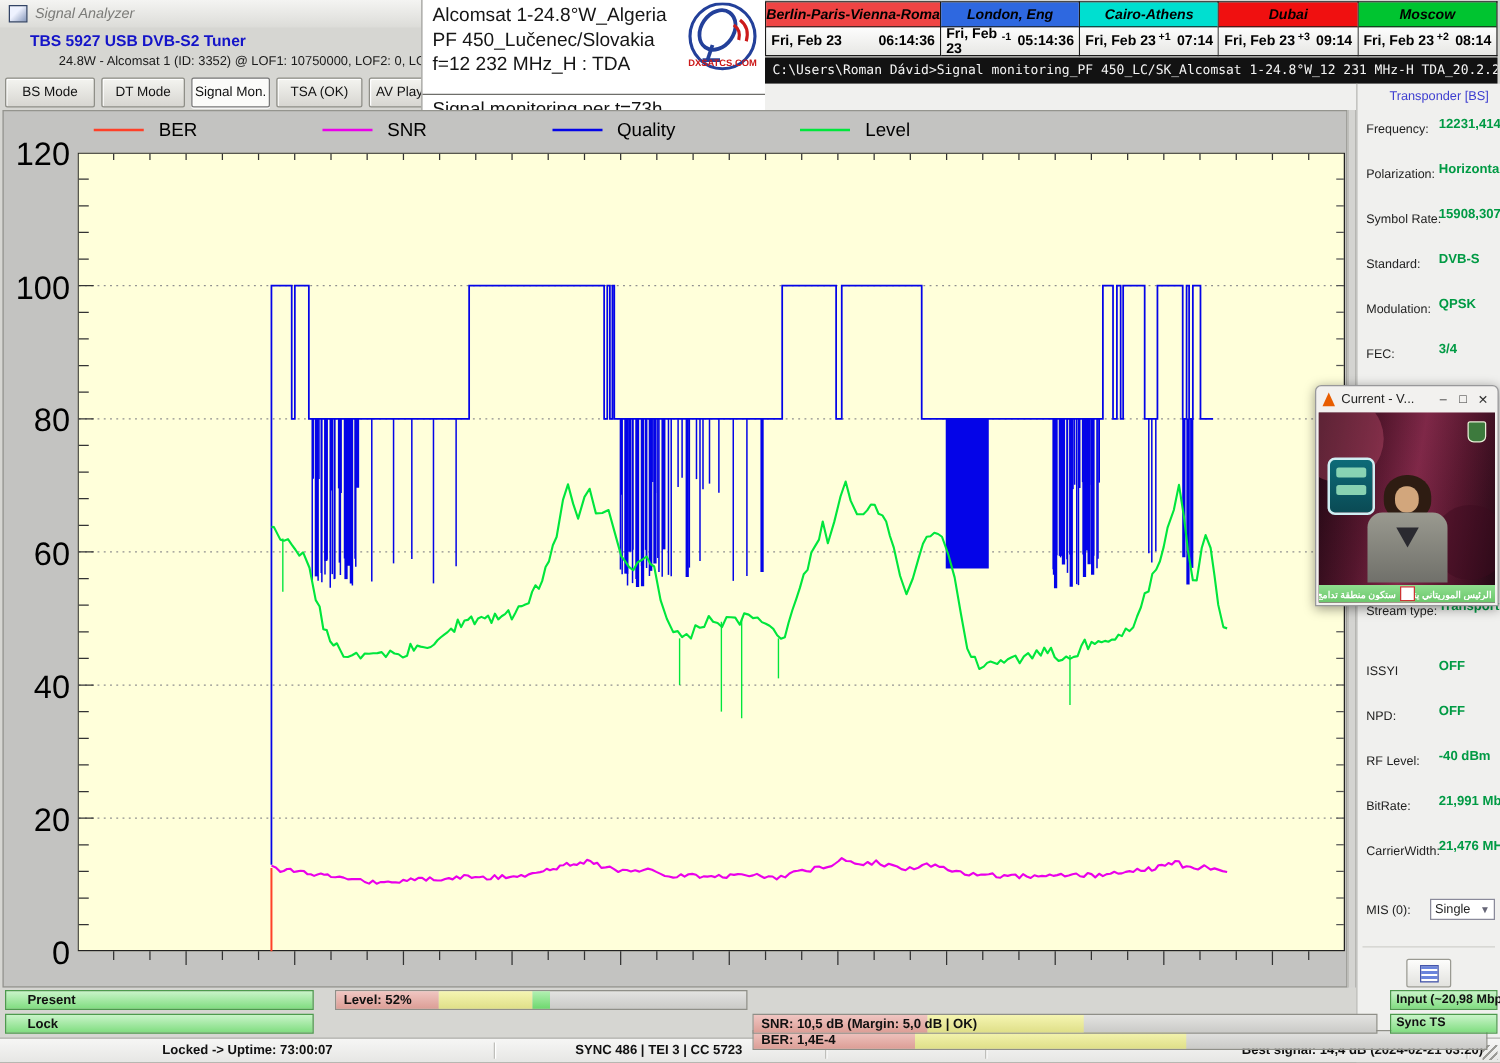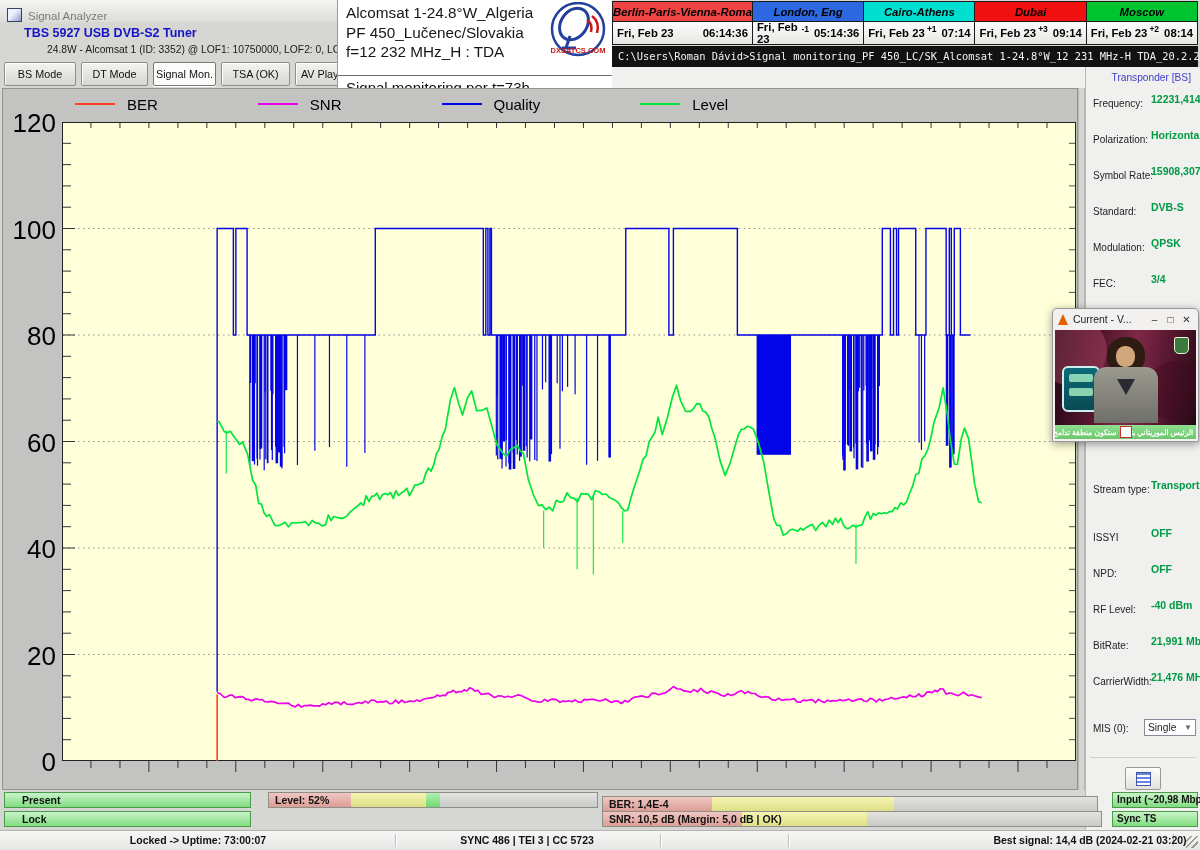--- a/index.html
+++ b/index.html
@@ -1,20 +1,20 @@
 <!DOCTYPE html>
 <html><head>
 <meta charset="utf-8">
 <style>
   html,body{margin:0;padding:0;background:#9a9a9a;}
   .app{position:relative;width:1200px;height:850px;background:#d6d6d2;
        font-family:"Liberation Sans",sans-serif;overflow:hidden;outline:1px solid #8a8a8a;}
   
   .titlebar{position:absolute;left:0;top:0;width:391px;height:22px;
-            background:linear-gradient(#f4f4f2,#dcdcd8);display:flex;align-items:flex-end;padding-left:7px;box-sizing:border-box;}
+            background:linear-gradient(#f4f4f2,#dcdcd8);display:flex;align-items:center;padding-left:7px;box-sizing:border-box;font-style:italic;}
   .app-icon{width:13px;height:12px;border:1px solid #334466;background:linear-gradient(135deg,#eef2ff 40%,#8899bb);margin-right:6px;}
   .window-title{font-size:11.5px;color:#7b7b78;}
   .tuner-name{position:absolute;left:24px;top:26px;font-size:12.5px;font-weight:bold;color:#1414c8;}
   .tuner-details{position:absolute;left:47px;top:44px;font-size:10.3px;color:#1a1a1a;}
   
   .tabs{position:absolute;left:4px;top:62px;height:20px;display:flex;gap:5px;}
   .tab{height:22px;background:linear-gradient(#f4f4f0,#d7d6d1);border:1px solid #8f8f88;border-radius:2px;
        box-shadow:inset 1px 1px 0 #ffffff;font-size:10.8px;color:#111;display:flex;align-items:center;justify-content:center;cursor:default;}
   .tab.active{background:#fbfbf9;box-shadow:inset 1px 1px 0 #ffffff,0 1px 0 #fff;border-color:#777;}
   
@@ -60,21 +60,21 @@
   .mis-row{position:absolute;left:7px;top:656px;font-size:10px;color:#222;}
   .mis-box{position:absolute;left:58px;top:652px;width:52px;height:17px;background:#fff;border:1px solid #8a8a9a;
            font-size:10.2px;color:#222;line-height:16px;padding:0 3px;box-sizing:border-box;}
   .mis-ch{float:right;color:#667;font-size:8px;line-height:16px;}
   .sb-footer{position:absolute;left:4px;right:4px;top:690px;border-top:1px solid #cfcfcb;height:46px;}
   .sb-btn{margin:9px auto 0;width:34px;height:21px;background:linear-gradient(#fdfdfc,#e2e2de);
           border:1px solid #9a9a92;border-radius:2px;display:flex;align-items:center;justify-content:center;}
   .sb-btn-icon{width:13px;height:12px;border:1px solid #4455aa;
                background:repeating-linear-gradient(#6a84dc 0 2px,#ffffff 2px 4px);}
   
-  .vlc{position:absolute;left:1052px;top:308px;width:147px;height:134px;background:#f2f1ef;border:1px solid #98989a;
+  .vlc{position:absolute;left:1052px;top:308px;width:147px;height:177px;background:#f2f1ef;border:1px solid #98989a;
        border-radius:5px 5px 0 0;box-shadow:0 2px 9px rgba(0,0,0,.4);z-index:9;box-sizing:border-box;}
   .vlc-tb{height:21px;display:flex;align-items:center;padding:0 5px;}
   .vlc-cone{width:0;height:0;border-left:5px solid transparent;border-right:5px solid transparent;
             border-bottom:11px solid #e85d00;margin-right:5px;}
   .vlc-title{font-size:10.4px;color:#222;flex:1;white-space:nowrap;overflow:hidden;}
   .vlc-btn{width:13px;text-align:center;font-size:10px;color:#333;margin-left:3px;cursor:default;}
   .vlc-video{position:absolute;left:2px;top:21px;right:2px;bottom:2px;overflow:hidden;
              background:linear-gradient(115deg,#22081430 , transparent),
                         linear-gradient(100deg,#1f0712 0%,#5a1830 30%,#8a2c4e 52%,#5a1830 74%,#200813 100%);}
   .vid-circ{position:absolute;border-radius:50%;}
@@ -558,21 +558,21 @@
     </div>
     <div class="gbox" style="left: 4px; top: 811px; width: 247px;">
       <span class="meter-lb">Lock</span>
     </div>
     <div class="meter" style="left: 268px; top: 792px; width: 330px;">
       <div class="seg seg-pink" style="left: 0%; width: 25%;"></div>
       <div class="seg seg-yellow" style="left: 25%; width: 23%;"></div>
       <div class="seg seg-green" style="left: 48%; width: 4%;"></div>
       <span class="meter-lb">Level: 52%</span>
     </div>
-    <div class="meter" style="left: 602px; top: 796px; width: 496px;">
+    <div class="meter" style="left: 602px; top: 824px; width: 588px;">
       <div class="seg seg-pink" style="left: 0%; width: 22%;"></div>
       <div class="seg seg-yellow" style="left: 22%; width: 37%;"></div>
       <span class="meter-lb">BER: 1,4E-4</span>
     </div>
     <div class="meter" style="left: 602px; top: 811px; width: 500px;">
       <div class="seg seg-pink" style="left: 0%; width: 28%;"></div>
       <div class="seg seg-yellow" style="left: 28%; width: 25%;"></div>
       <span class="meter-lb">SNR: 10,5 dB (Margin: 5,0 dB | OK)</span>
     </div>
     <div class="gbox small" style="left: 1112px; top: 792px; width: 86px;">

